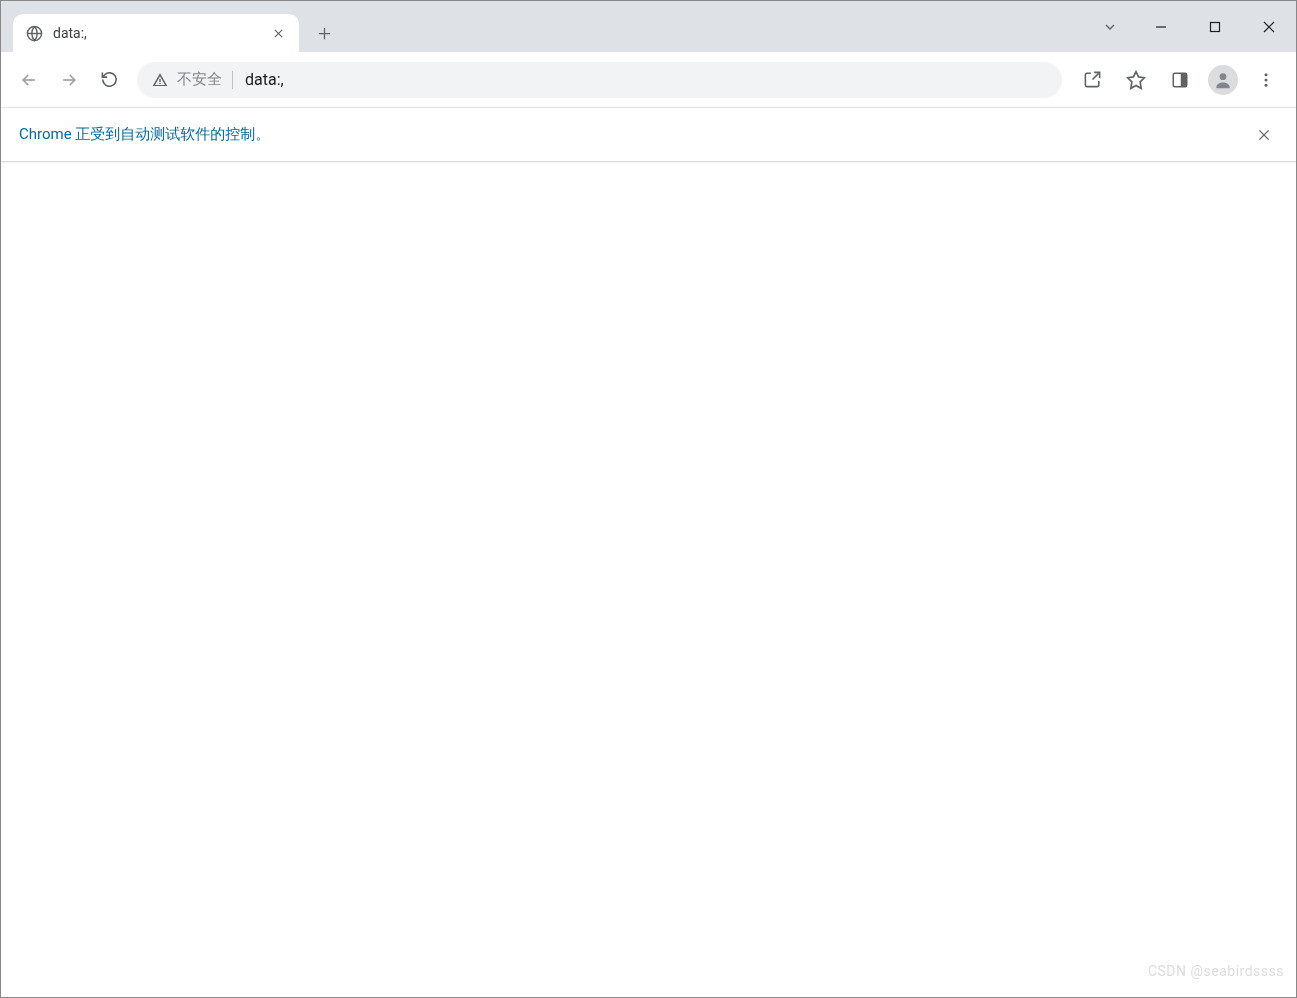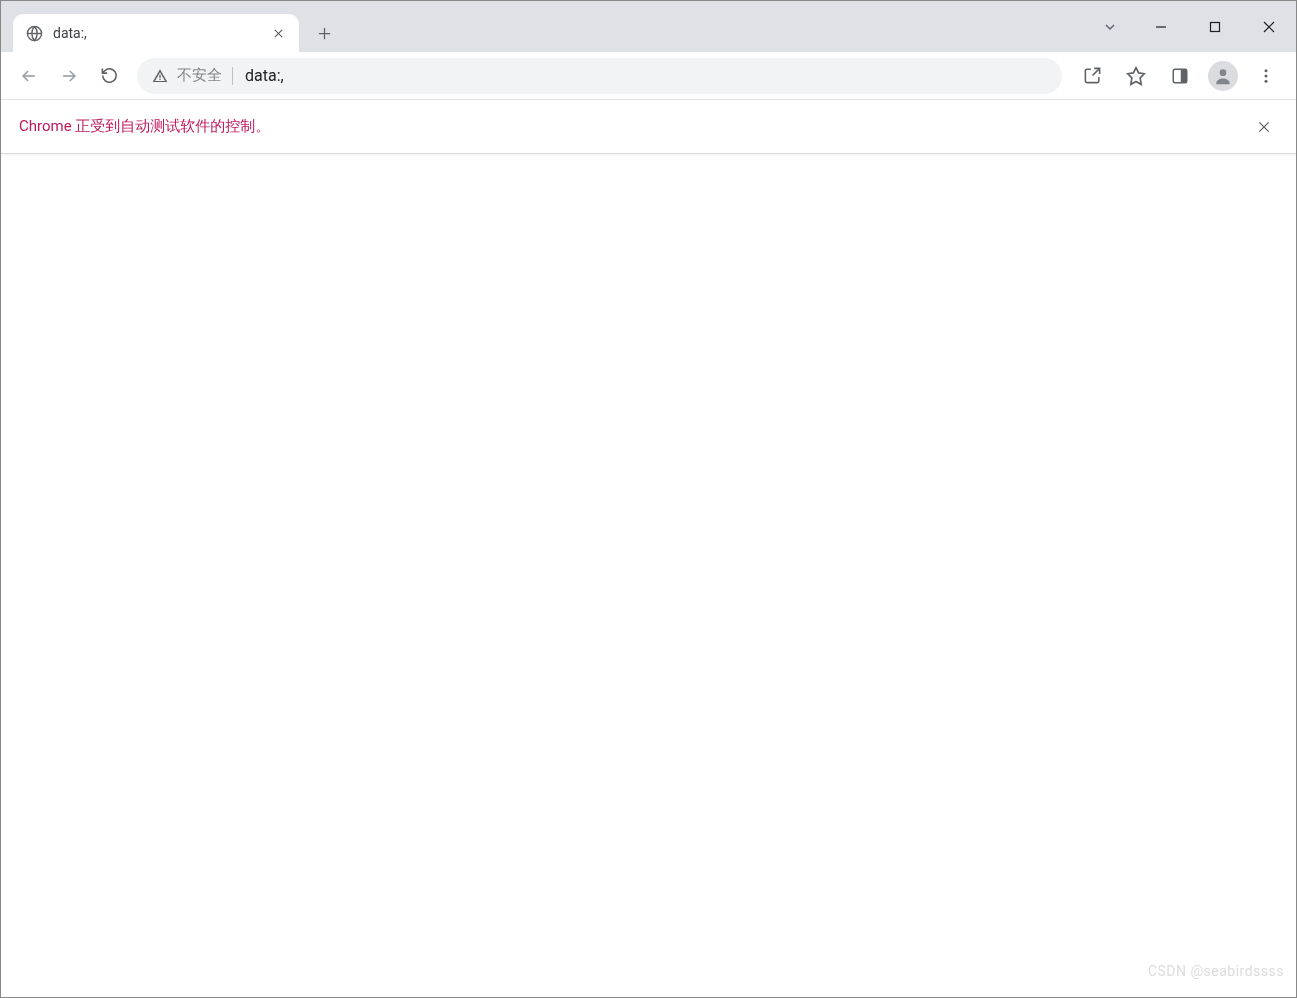--- a/index.html
+++ b/index.html
@@ -79,21 +79,21 @@
     }
     .win-btn {
       width: 54px; height: 40px;
       display:flex;align-items:center;justify-content:center;
       color:#1f1f1f;
       cursor:pointer;
     }
 
     
     .toolbar {
-      height: 48px;
+      height: 56px;
       background: #fff;
       border-bottom: 1px solid #e3e3e3;
       display: flex;
       align-items: center;
       padding: 0 10px;
       gap: 4px;
     }
     .nav-btn {
       width: 36px; height: 36px;
       display:flex;align-items:center;justify-content:center;
@@ -154,21 +154,21 @@
       background: #fff;
       border-bottom: 1px solid #dadada;
       box-shadow: 0 1px 2px rgba(0,0,0,0.05);
       display: flex;
       align-items: center;
       padding: 0 18px;
     }
     .infobar .msg {
       flex: 1;
       font-size: 15px;
-      color: #be185d;
+      color: #0369a1;
     }
     .infobar .close {
       width: 28px; height: 28px;
       display:flex;align-items:center;justify-content:center;
       color:#5f6368;
       cursor:pointer;
     }
 
     
     .content {

